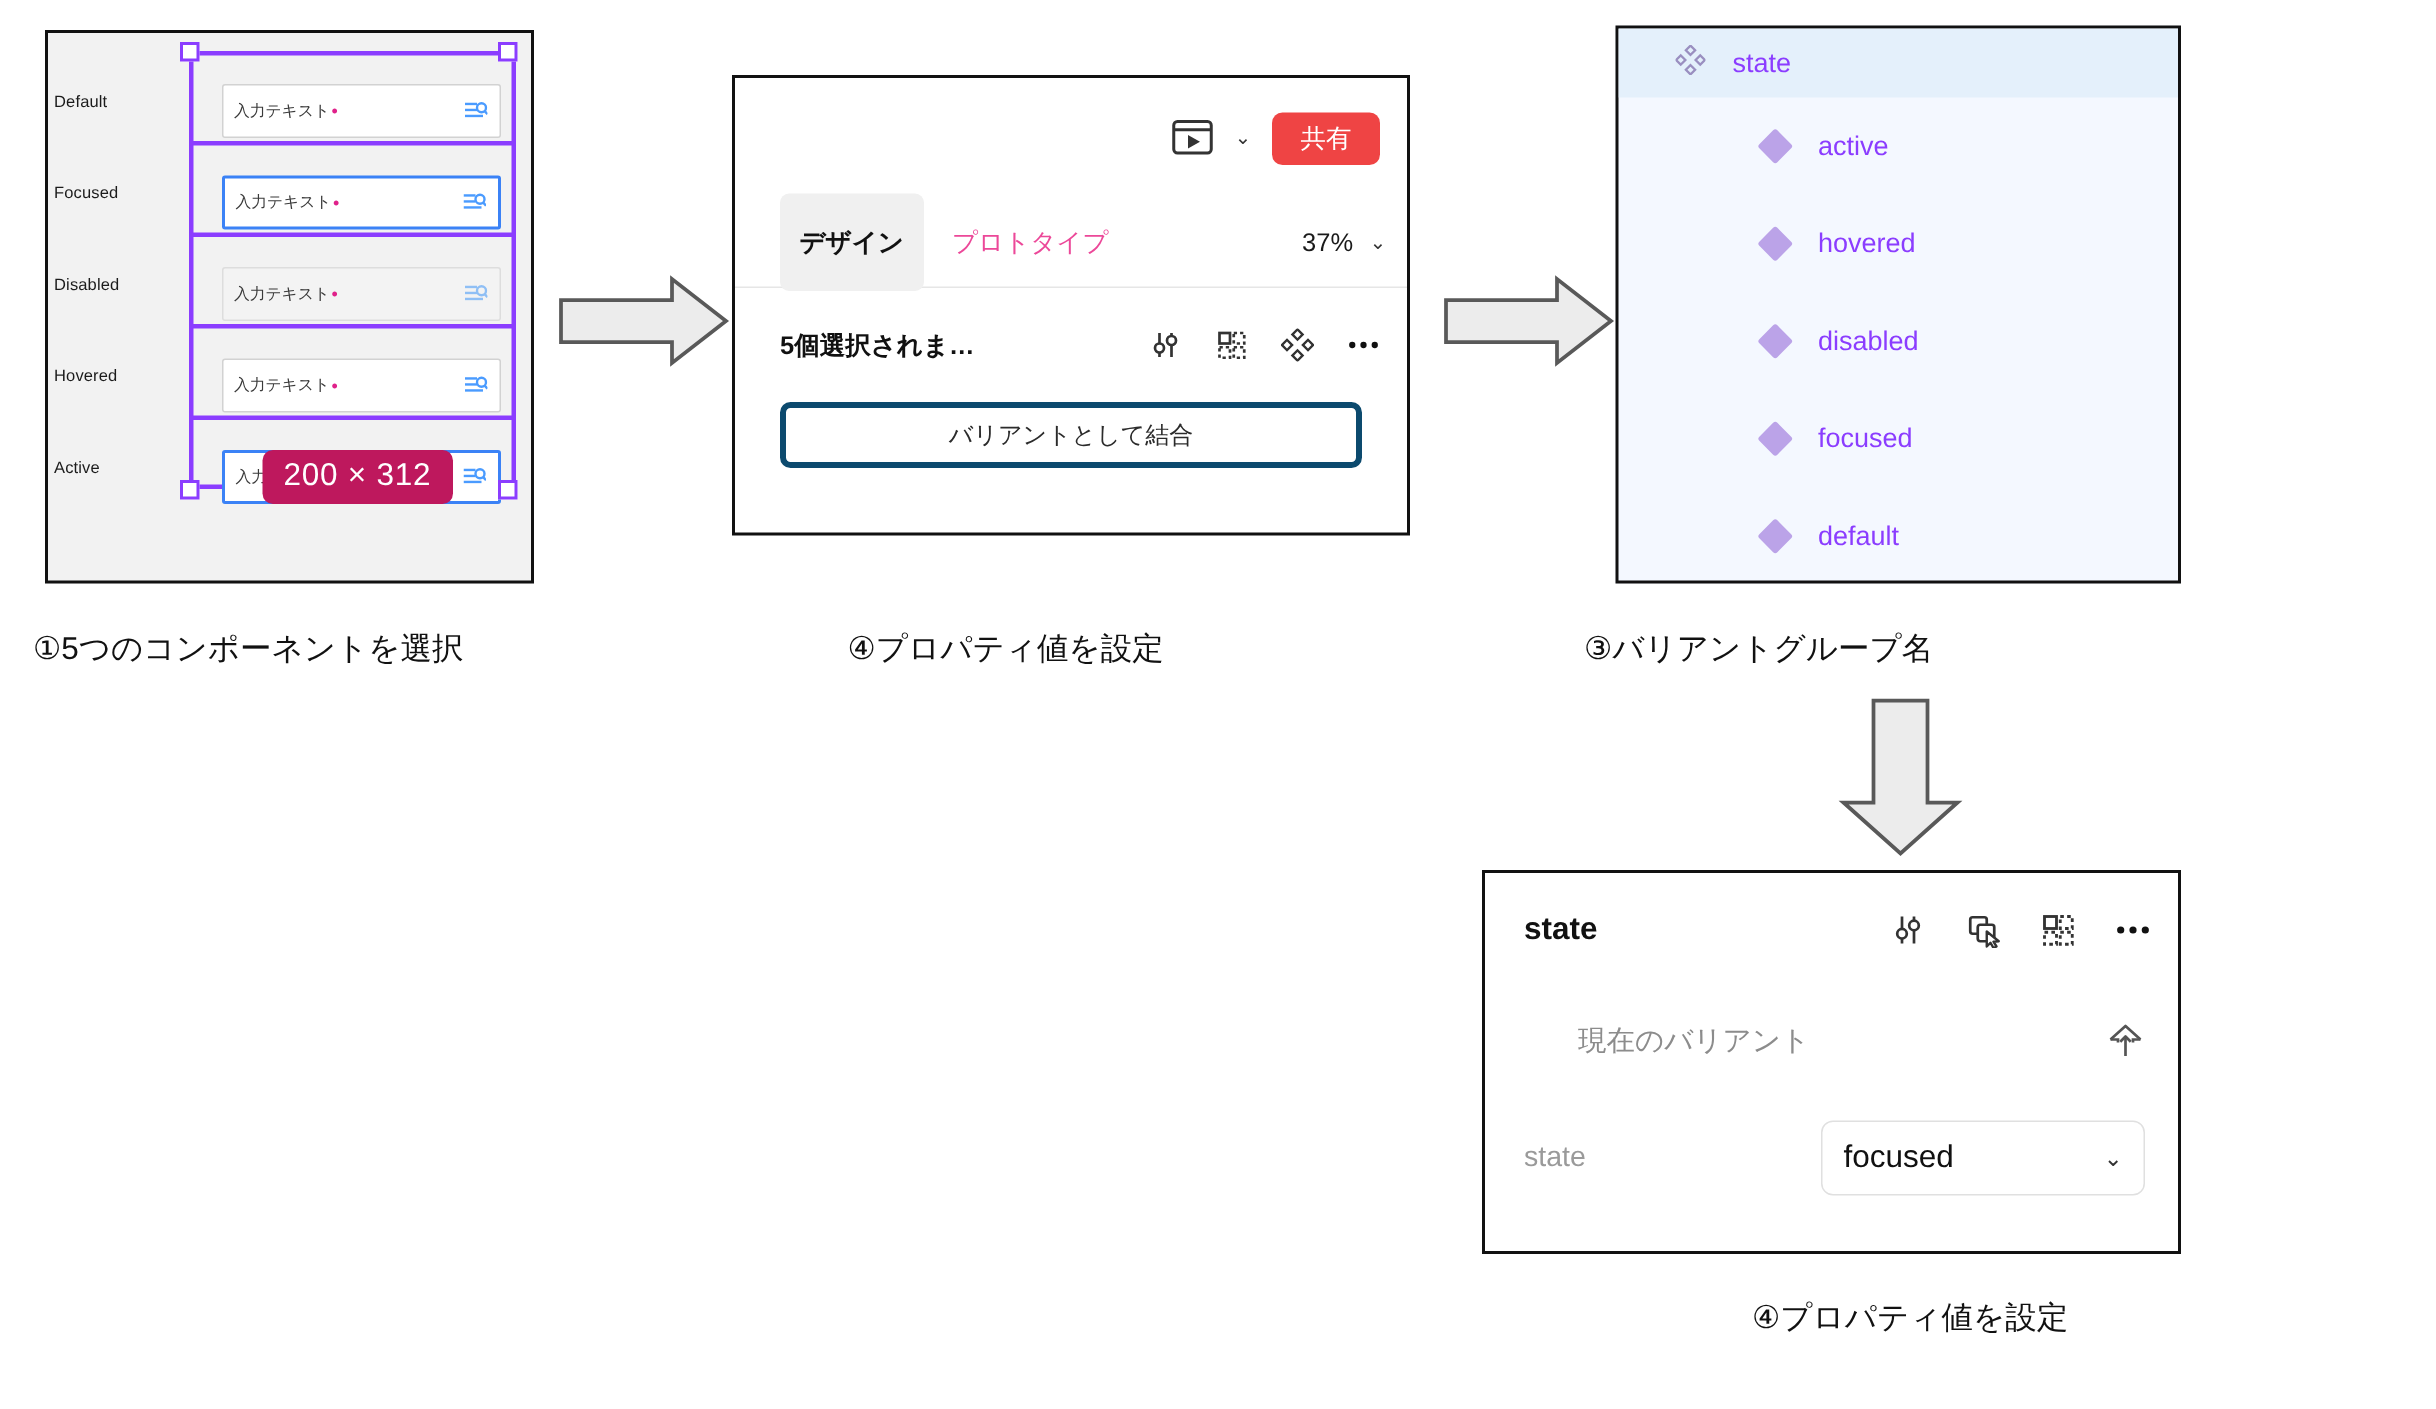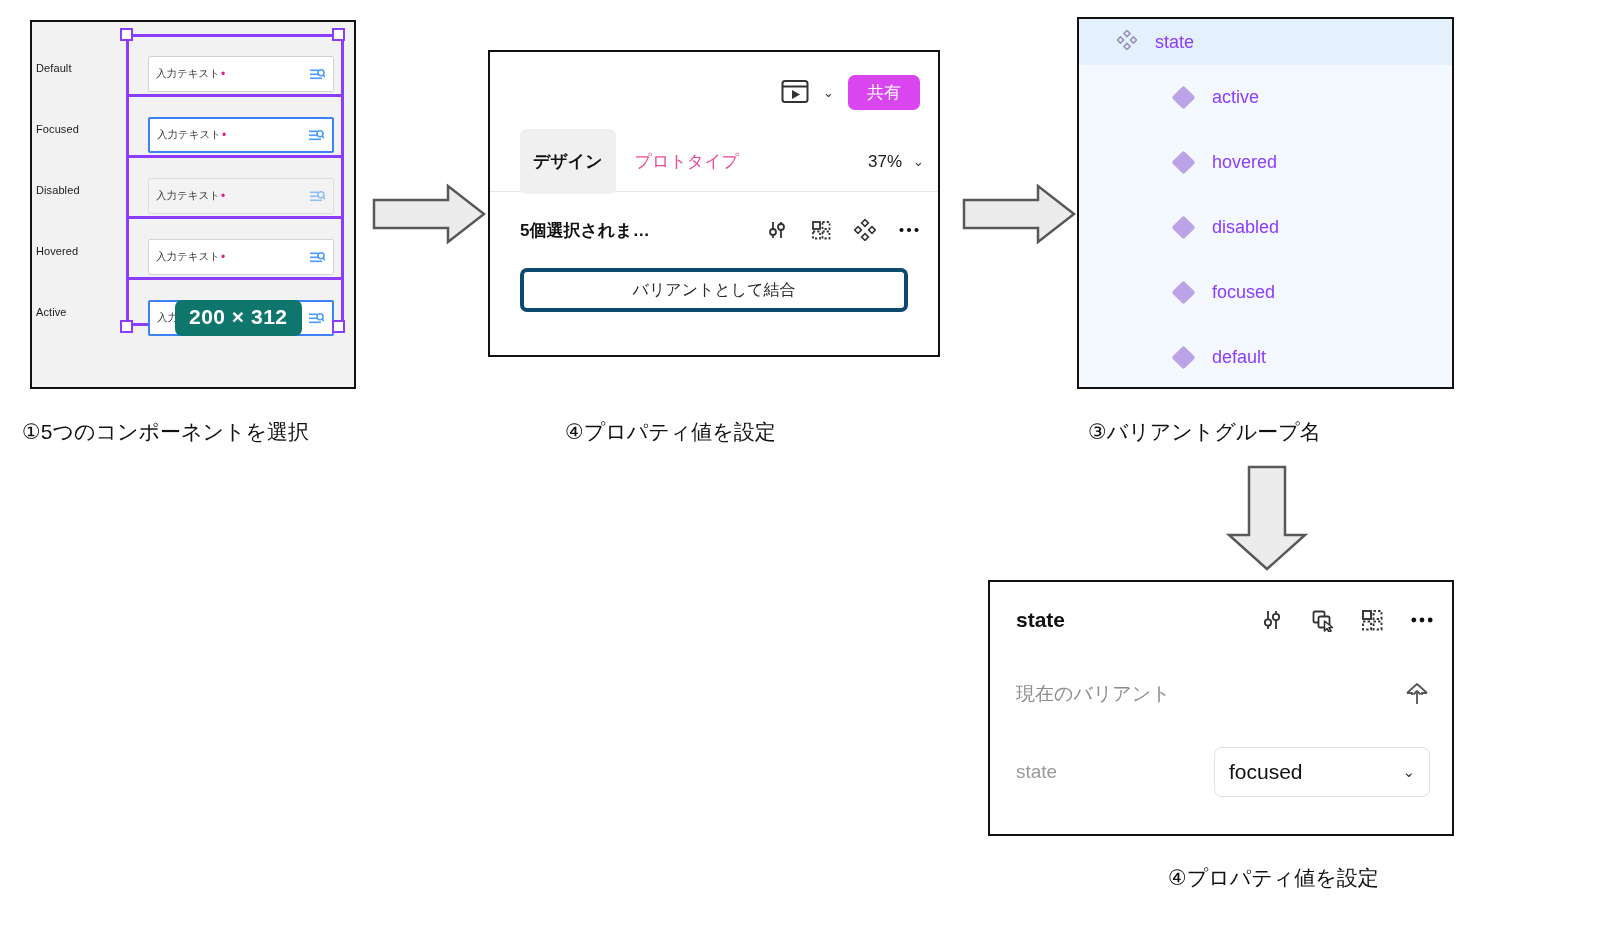--- a/index.html
+++ b/index.html
@@ -53,41 +53,41 @@
   .s1-ico {
     position: absolute; right: 8px; top: 50%; transform: translateY(-50%);
     width: 15px; height: 13px;
   }
   .s1-handle {
     position: absolute; width: 13px; height: 13px;
     background: #ffffff; border: 2.5px solid #8b3dff;
   }
   .s1-badge {
     position: absolute; left: 143px; top: 278px;
-    background: #0f766e; color: #ffffff;
-    font-size: 21px; font-weight: bold;
+    background: #be185d; color: #ffffff;
+    font-size: 21px; font-weight: normal;
     padding: 5px 14px 7px 14px; border-radius: 7px;
     letter-spacing: .5px;
   }
 
   
   #step2 {
     position: absolute; left: 488px; top: 50px;
     width: 452px; height: 307px;
     background: #ffffff; border: 2px solid #111111;
     overflow: hidden;
   }
   .s2-topbar {
     height: 80px; display: flex; align-items: center; justify-content: flex-end;
     padding-right: 18px; gap: 14px;
   }
   .s2-present { width: 28px; height: 26px; display: block; }
   .s2-caret { font-size: 13px; color: #333; }
   .s2-share {
-    background: #d946ef; color: #ffffff; border-radius: 7px;
+    background: #ef4444; color: #ffffff; border-radius: 7px;
     padding: 9px 19px; font-size: 17px; line-height: 1;
   }
   .s2-tabs {
     height: 60px; display: flex; align-items: center;
     padding-left: 30px; gap: 6px;
     border-bottom: 1px solid #e6e6e6;
   }
   .s2-tab {
     font-size: 17px; padding: 24px 13px; border-radius: 6px; line-height: 1;
   }
@@ -140,21 +140,21 @@
     background: #ffffff; border: 2px solid #111111; overflow: hidden;
   }
   .s4-row1 {
     height: 76px; display: flex; align-items: center;
     padding: 0 18px 0 26px;
   }
   .s4-title { font-size: 21px; font-weight: bold; color: #111111; }
   .s4-icons { margin-left: auto; display: flex; align-items: center; gap: 26px; }
   .s4-ibtn { width: 24px; height: 24px; display: block; }
   .s4-row2 {
-    height: 72px; display: flex; align-items: center; padding: 0 22px 0 26px;
+    height: 72px; display: flex; align-items: center; padding: 0 22px 0 26px; margin-left: 36px;
   }
   .s4-sub { font-size: 19px; color: #8c8c8c; }
   .s4-reset { margin-left: auto; width: 26px; height: 26px; display:block; }
   .s4-row3 {
     height: 84px; display: flex; align-items: center; padding: 0 22px 0 26px;
   }
   .s4-propname { font-size: 19px; color: #9a9a9a; }
   .s4-select {
     margin-left: auto; width: 216px; height: 50px;
     border: 1px solid #e0e0e0; border-radius: 8px;
@@ -169,21 +169,21 @@
   #arrow2 { left: 960px; top: 180px; width: 118px; height: 68px; }
   #arrow3 { left: 1222px; top: 463px; width: 90px; height: 110px; }
 
   
   .caption {
     position: absolute; font-size: 21px; color: #111111;
     white-space: nowrap;
   }
   #cap1 { left: 22px; top: 418px; }
   #cap2 { left: 565px; top: 418px; }
-  #cap3 { left: 1088px; top: 418px; }
+  #cap3 { left: 1056px; top: 418px; }
   #cap4 { left: 1168px; top: 864px; }
 </style>
 </head>
 <body>
 
 <div id="root">
 
   <div id="step1">
     <div class="s1-rows">
 

